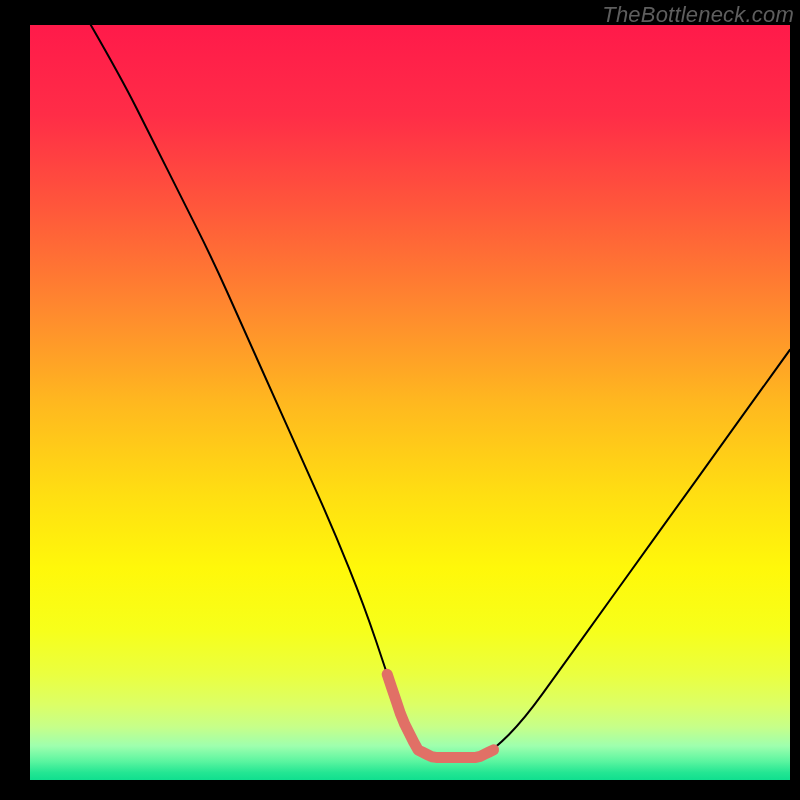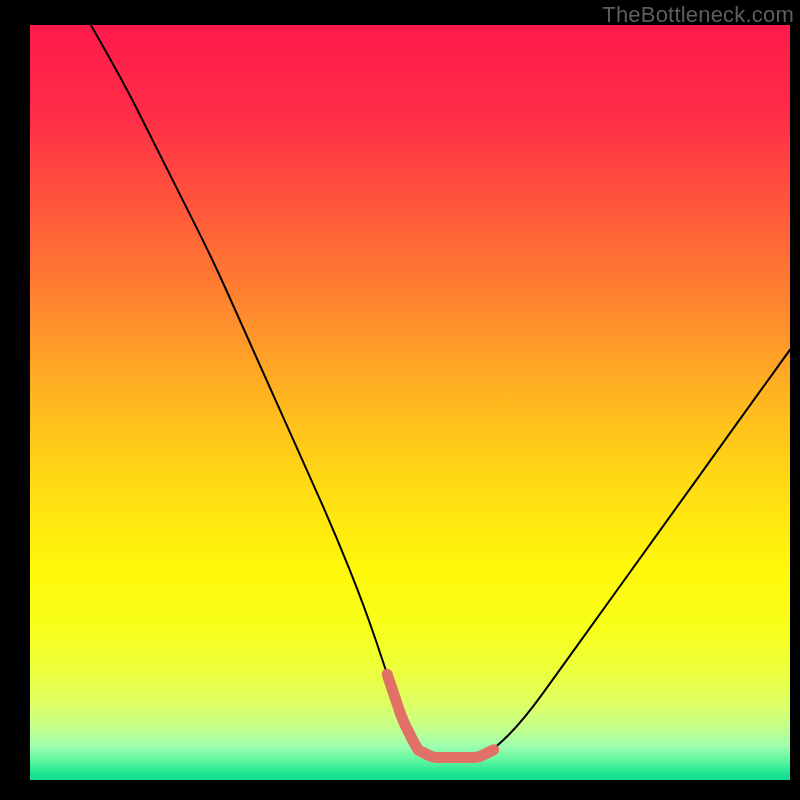--- a/index.html
+++ b/index.html
@@ -9,20 +9,21 @@
     height: 800px;
     background: #000;
     overflow: hidden;
     font-family: Arial, Helvetica, sans-serif;
   }
   .frame {
     position: relative;
     width: 800px;
     height: 668px;
     background: #000;
+    font-style: italic;
   }
   .watermark {
     position: absolute;
     top: 2px;
     right: 6px;
     color: #5e5e5e;
     font-size: 22px;
     font-weight: 400;
     letter-spacing: 0.2px;
     z-index: 5;

